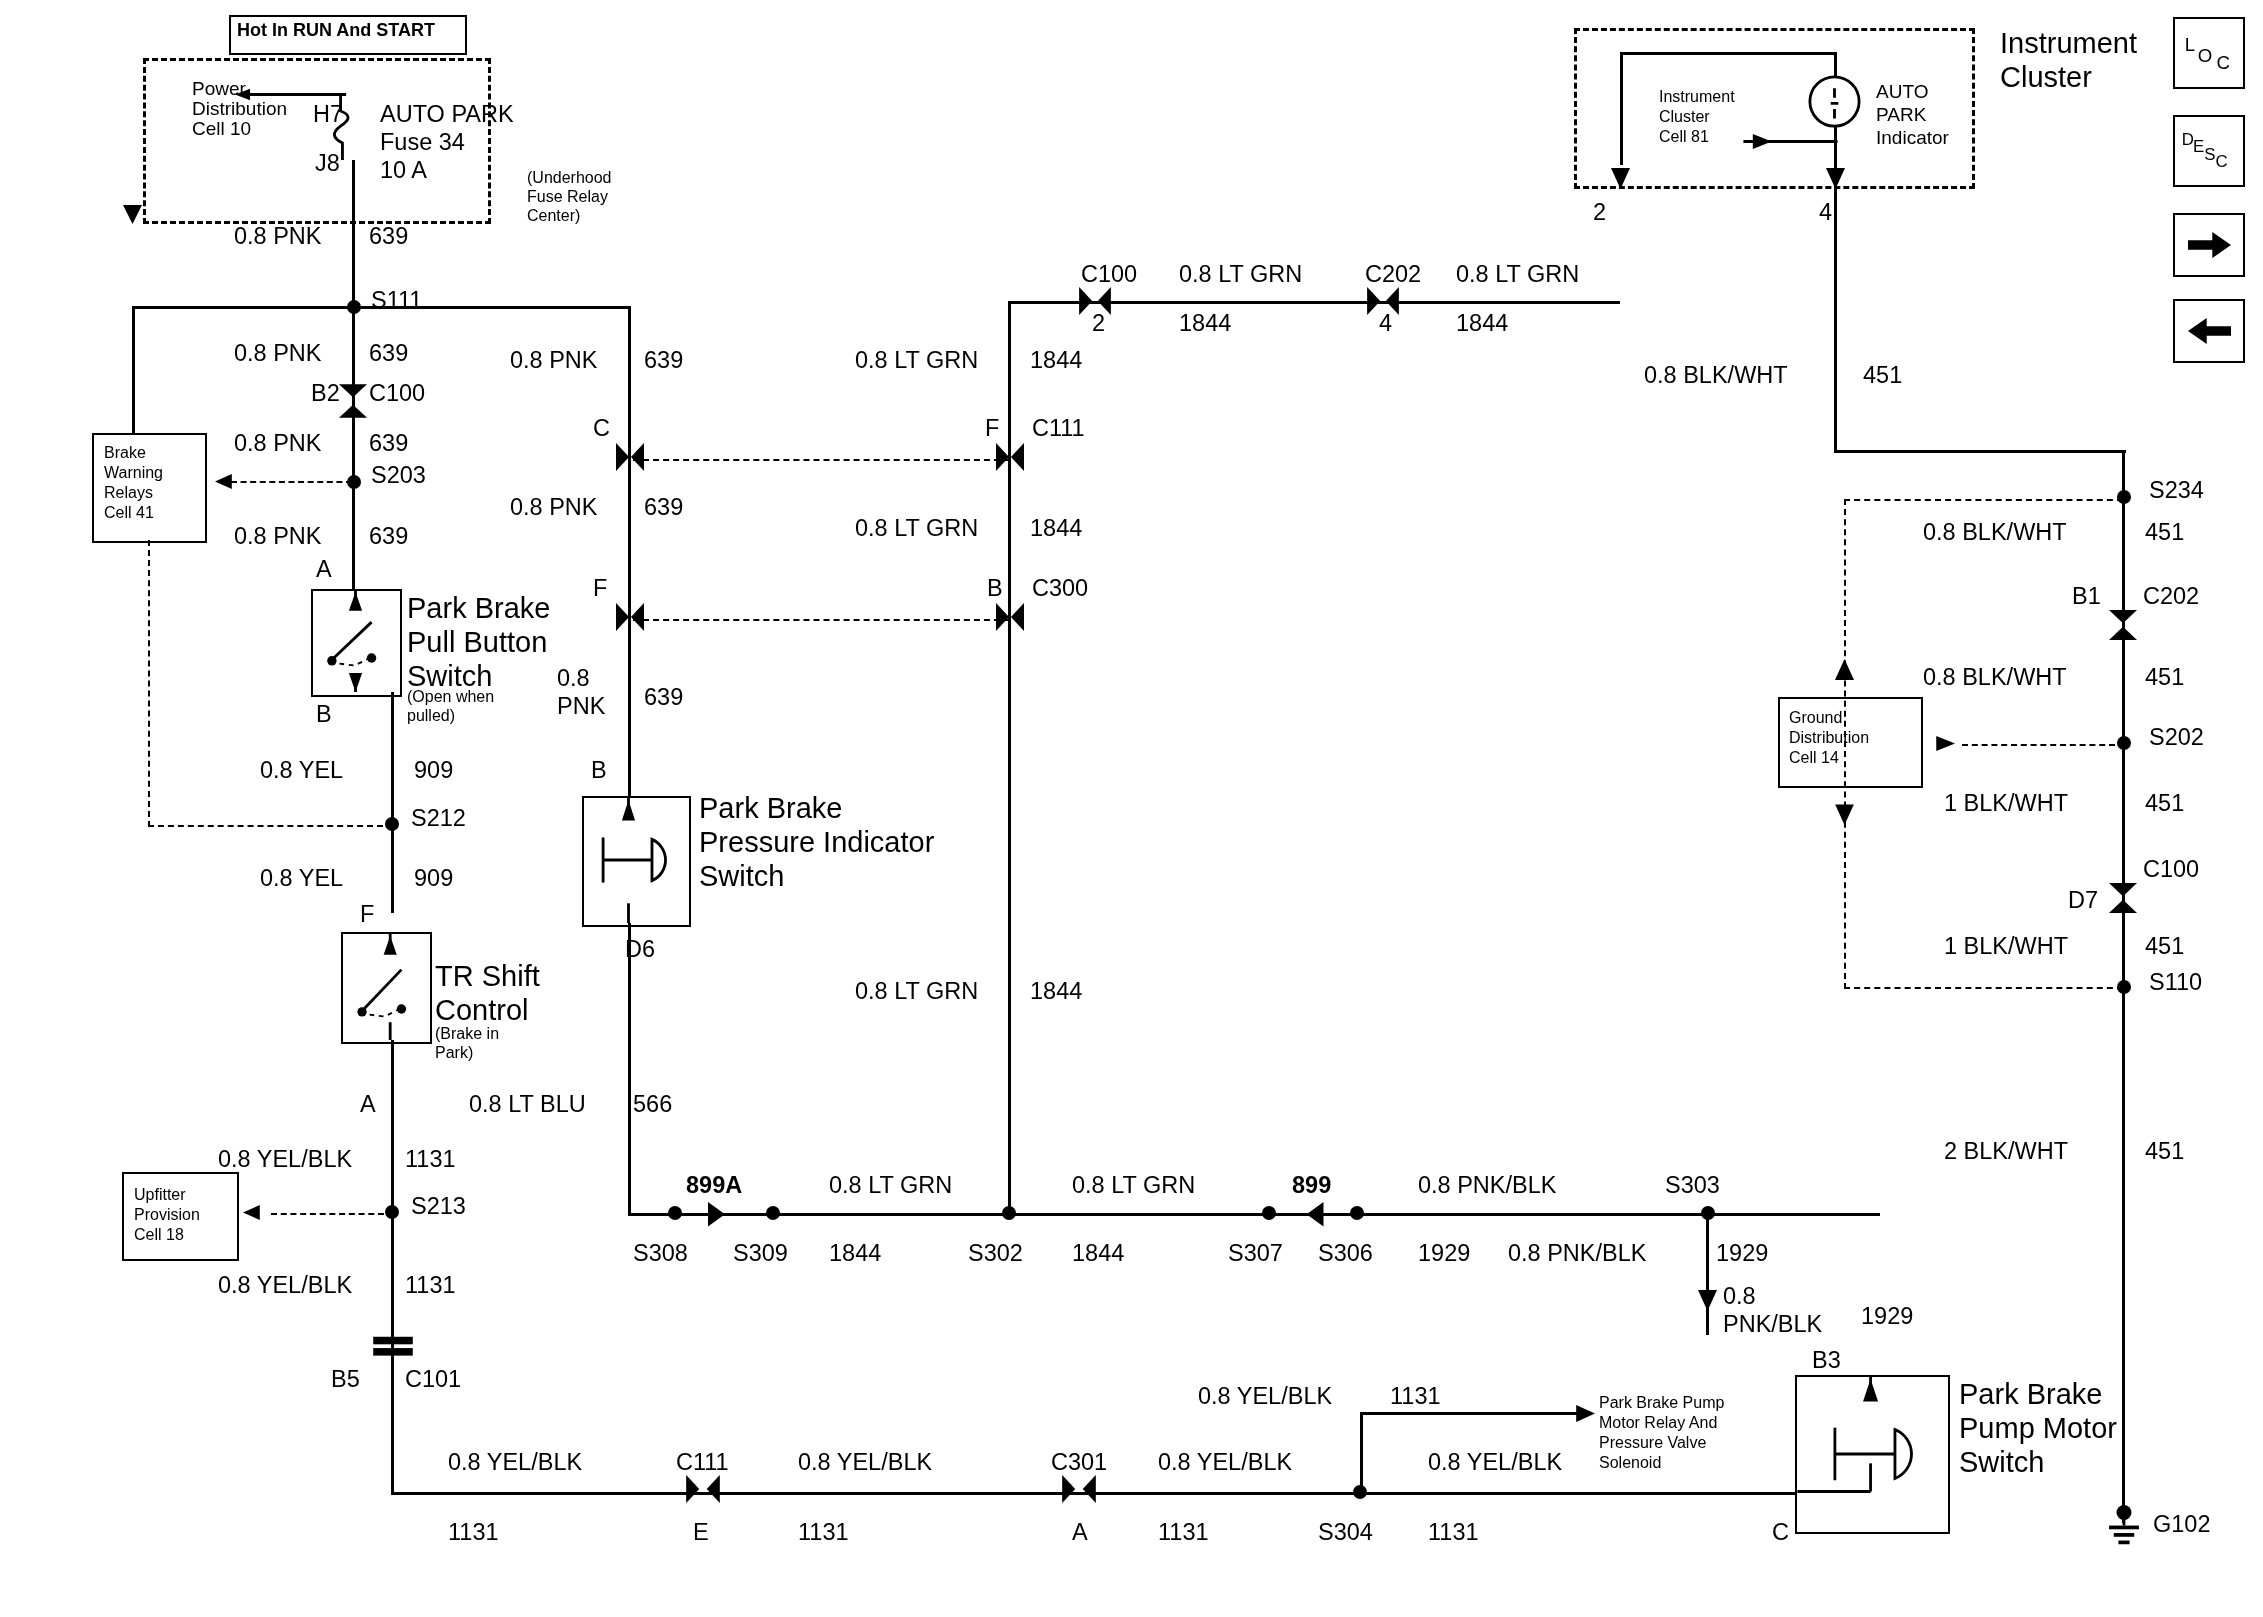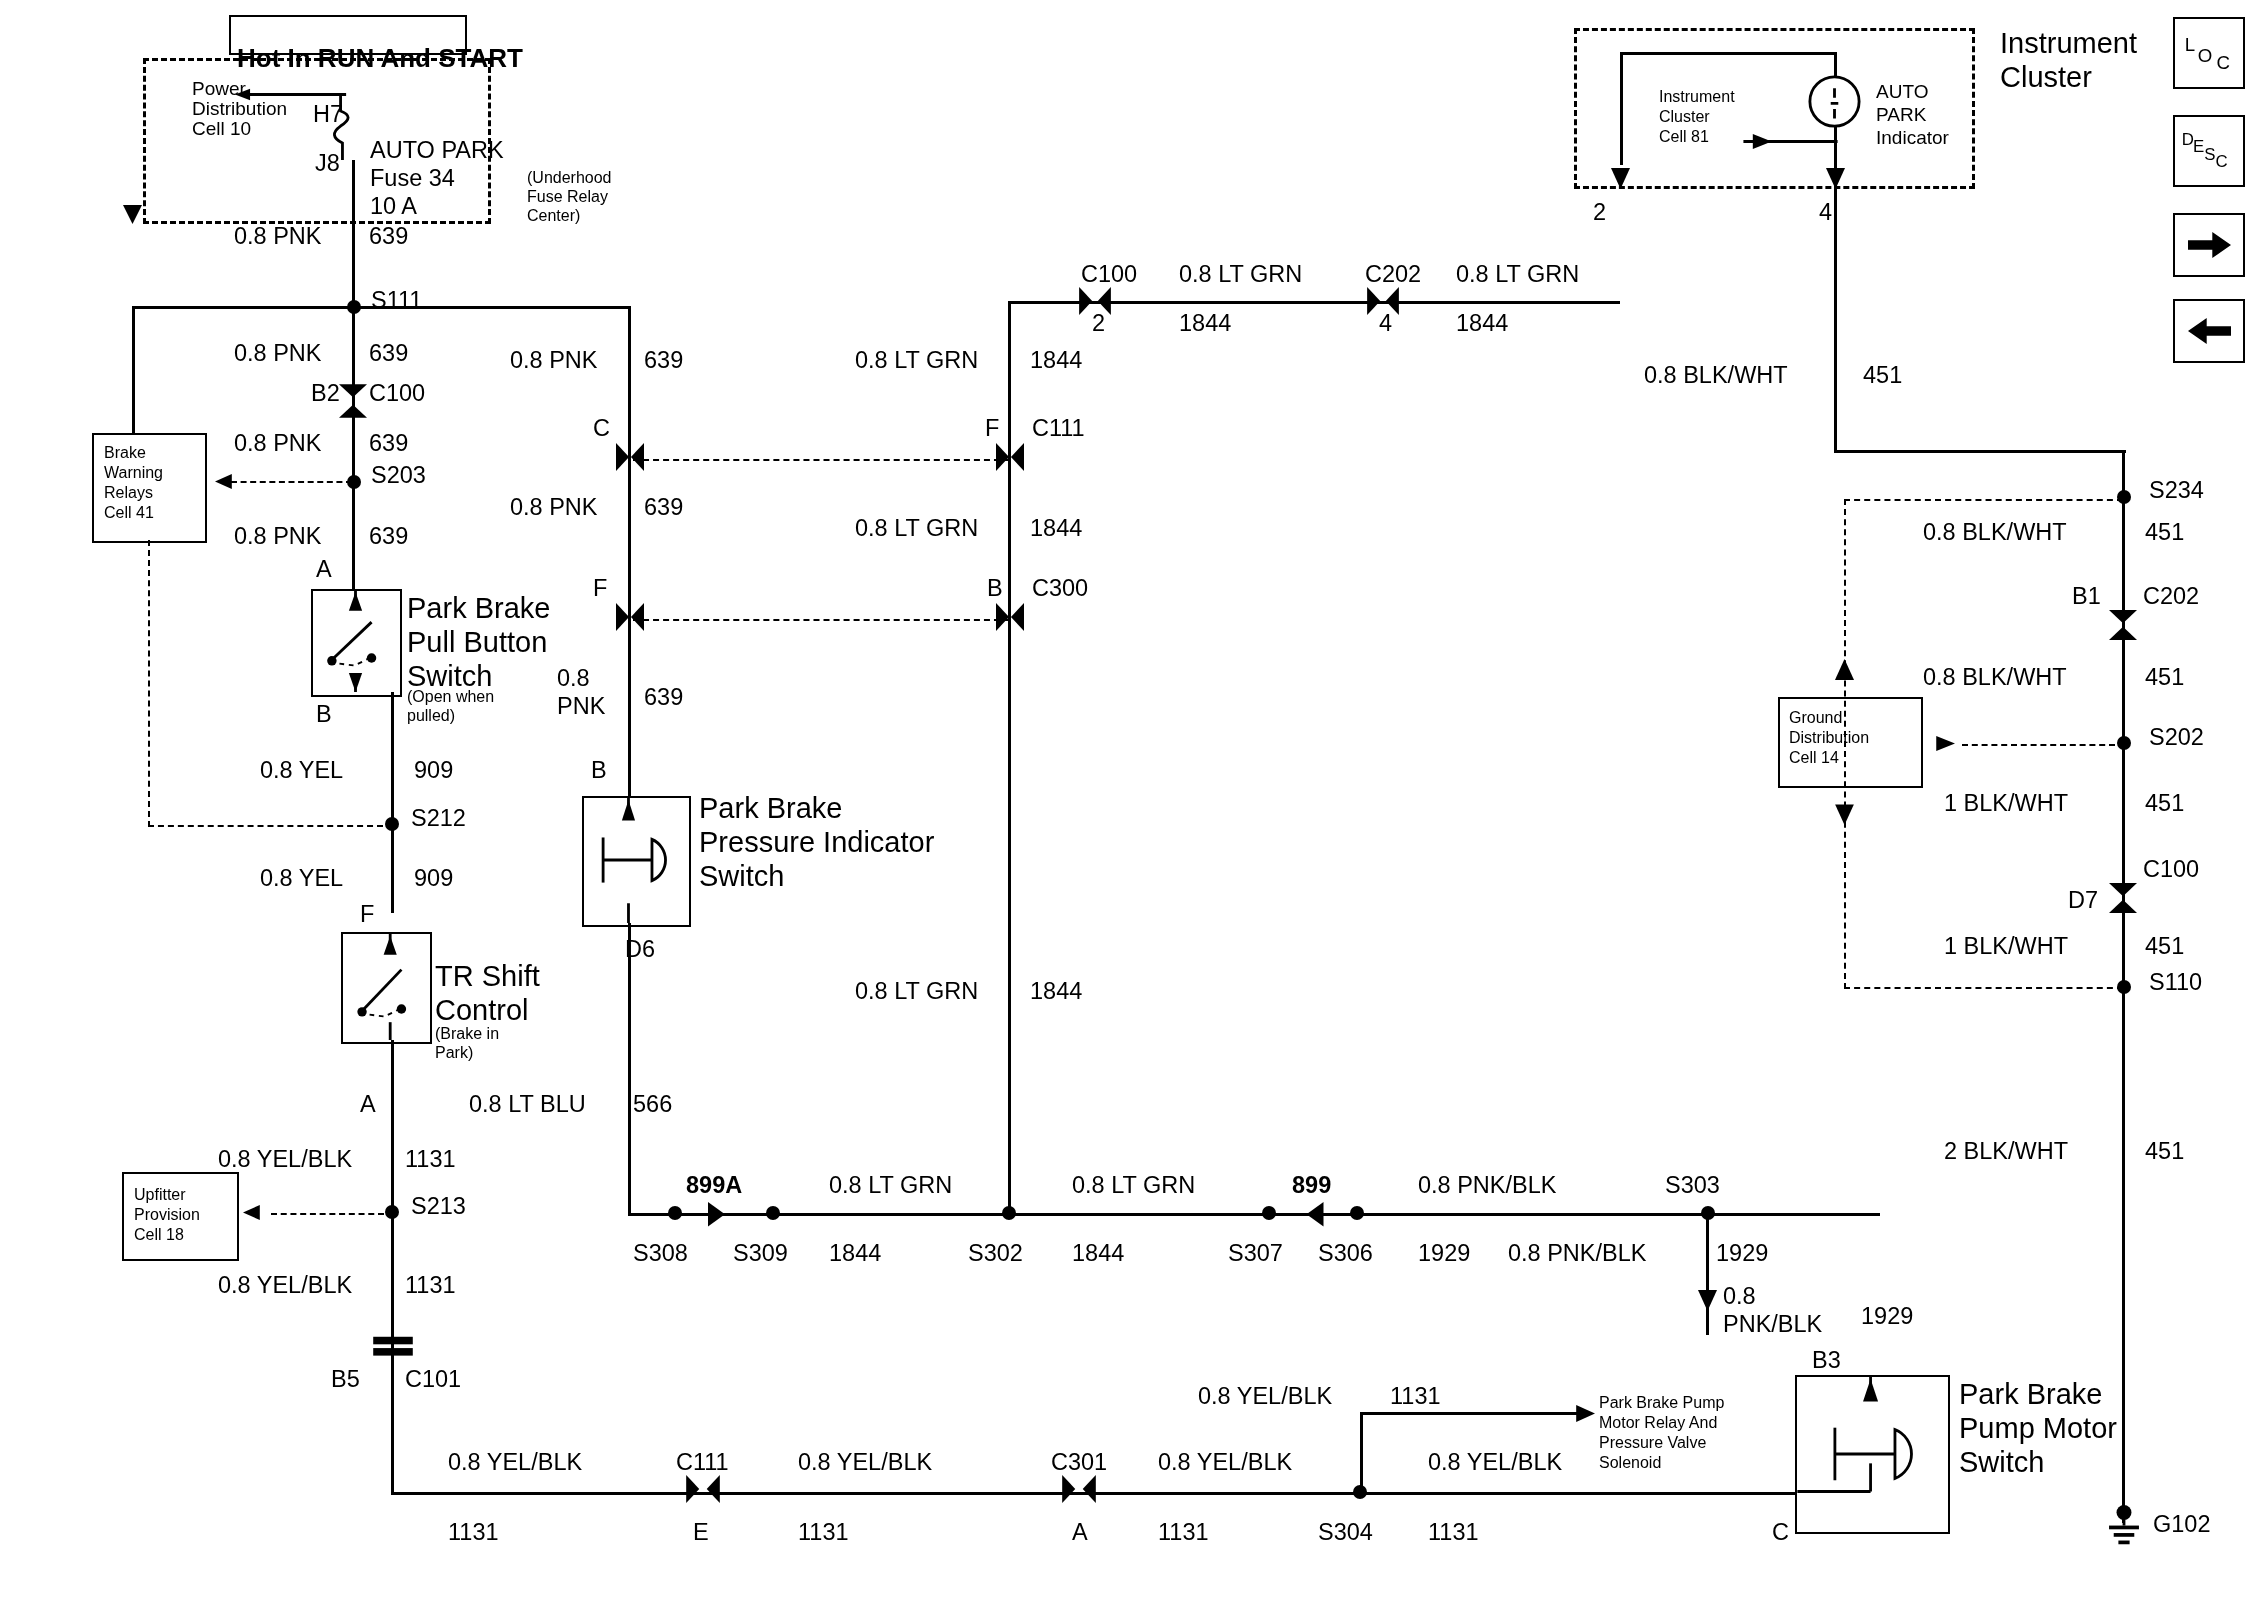--- a/index.html
+++ b/index.html
@@ -19,34 +19,34 @@
   .dot{position:absolute;width:14px;height:14px;background:#000;border-radius:50%;}
   svg{position:absolute;overflow:visible;}
   .navbtn{position:absolute;border:2.8px solid #000;background:#fff;display:flex;align-items:center;justify-content:center;}
 </style>
 </head>
 <body>
 
 <div id="root">
 
   <div class="box" style="left:229px;top:15px;width:234px;height:36px;"></div>
-  <div class="lbl bold" style="left:237px;top:21px;font-size:26px;margin-top:24px;">Hot In RUN And START</div>
+  <div class="lbl bold" style="left:237px;top:21px;font-size:18px;">Hot In RUN And START</div>
 
   <div class="dbox" style="left:143px;top:58px;width:342px;height:160px;"></div>
 
   <div class="box" style="left:141px;top:68px;width:0;height:0;border:none;"></div>
   <div class="lbl sm" style="left:168px;top:79px;margin-left:24px;">Power
 Distribution
 Cell 10</div>
 
   <div class="lbl xs" style="left:527px;top:168px;line-height:1.2;">(Underhood
 Fuse Relay
 Center)</div>
 
-  <div class="lbl" style="left:370px;top:100px;line-height:1.2;margin-top:36px;">AUTO PARK
+  <div class="lbl" style="left:380px;top:100px;line-height:1.2;">AUTO PARK
 Fuse 34
 10 A</div>
   <div class="lbl" style="left:313px;top:102px;">H7</div>
   <div class="lbl" style="left:315px;top:151px;">J8</div>
 
   <svg style="left:235px;top:85px;width:113px;height:19px;" viewBox="0 0 120 20" width="113" height="19">
     <line x1="118" y1="10" x2="14" y2="10" stroke="#000" stroke-width="3"></line>
     <polygon points="0,10 16,4 16,16" fill="#000"></polygon>
   </svg>
 

